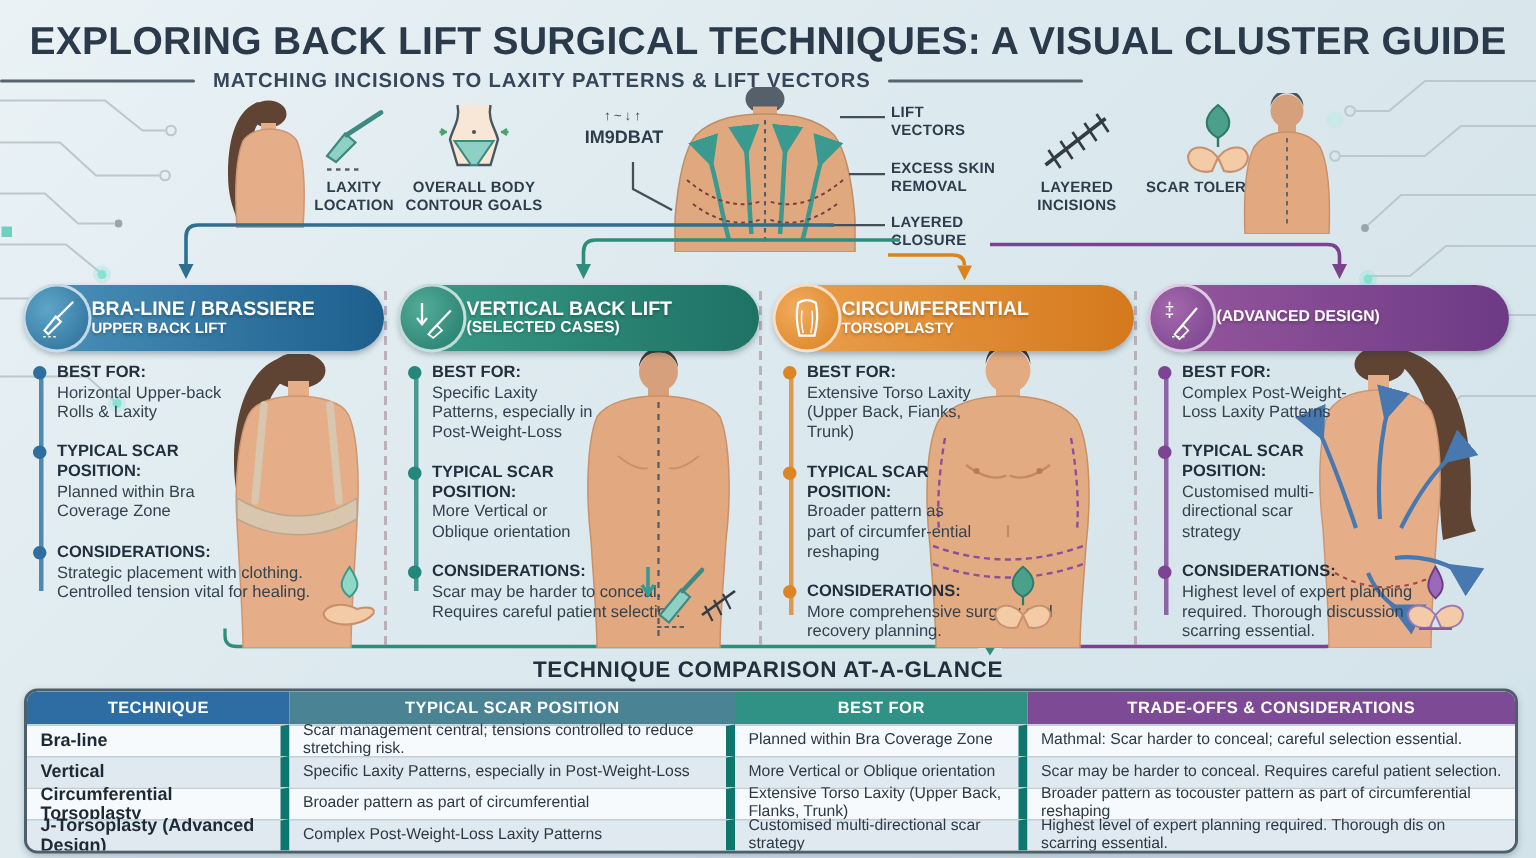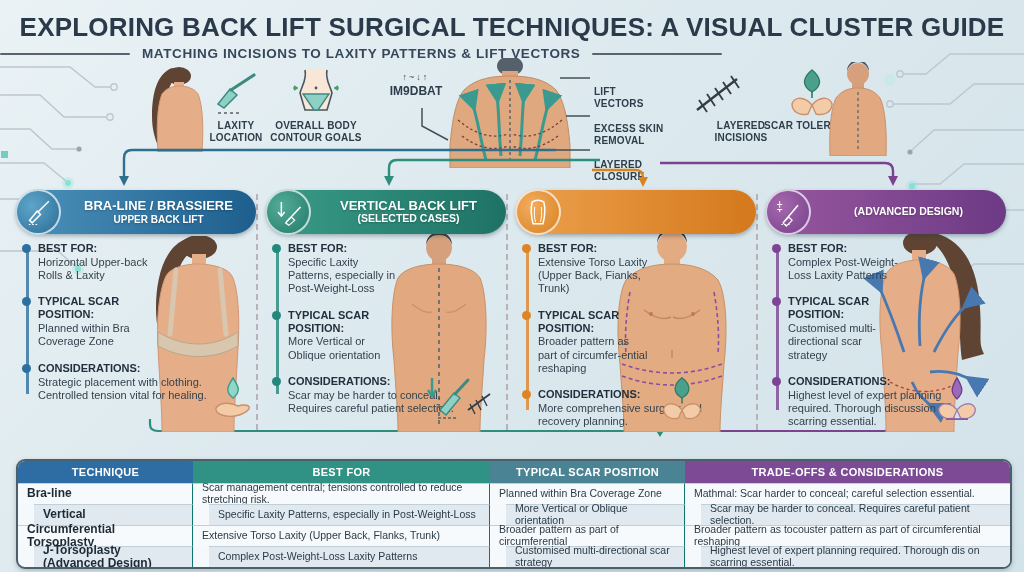--- a/index.html
+++ b/index.html
@@ -10,31 +10,31 @@
   
   .title{position:absolute;top:12px;left:0;right:0;text-align:center;
     font-size:26px;font-weight:800;letter-spacing:.2px;color:#2b3a4a;}
   .subtitle-row{position:absolute;top:46px;left:0;right:0;display:flex;
     align-items:center;justify-content:flex-start;gap:12px;}
   .rule{width:130px;height:2px;background:#55646f;border-radius:2px;}
   .subtitle{font-size:13.5px;font-weight:700;letter-spacing:.6px;color:#36475a;}
   
   .lbl{position:absolute;font-size:10px;font-weight:800;color:#2e3d4a;
     text-align:center;line-height:1.2;letter-spacing:.2px;}
-  .lbl.left{text-align:left;margin-top:16px;}
+  .lbl.left{text-align:left;}
   .tinyglyphs{position:absolute;font-size:9px;color:#3a4a55;letter-spacing:2px;text-align:center;}
   .imtag{position:absolute;font-size:12px;font-weight:700;color:#2e3d4a;text-align:center;}
   
   .col{position:absolute;top:190px;width:240px;height:242px;}
   .pill{position:relative;display:flex;align-items:center;height:44px;border-radius:22px;
     box-shadow:0 2px 4px rgba(30,50,70,.35);z-index:3;}
   .pill-icon{width:46px;height:46px;border-radius:50%;flex:0 0 46px;margin-left:-1px;
     display:flex;align-items:center;justify-content:center;
     border:2px solid rgba(255,255,255,.7);box-sizing:border-box;}
-  .pill-text{flex:1;text-align:center;color:#fff;font-weight:800;line-height:1.12;
+  .pill-text{flex:1;color:#fff;font-weight:800;line-height:1.12;
     padding-right:0;text-shadow:0 1px 2px rgba(0,0,0,.25);}
   .pt1{font-size:13px;}
   .pt2{font-size:10px;}
   .col2 .pt2,.col4 .pt2{font-size:10.5px;}
   .col1 .pill{background:linear-gradient(90deg,#4d93bb,#1d5e8d);}
   .col1 .pill-icon{background:radial-gradient(circle at 35% 35%,#5fa5c8,#2a6d97);}
   .col2 .pill{background:linear-gradient(90deg,#3a9c88,#1e7265);}
   .col2 .pill-icon{background:radial-gradient(circle at 35% 35%,#52ab97,#257a6c);}
   .col3 .pill{background:linear-gradient(90deg,#eda04d,#d4791c);}
   .col3 .pill-icon{background:radial-gradient(circle at 35% 35%,#f2ac60,#d8821f);}
@@ -57,24 +57,24 @@
     font-size:15px;font-weight:800;letter-spacing:.4px;color:#22303d;}
   .cmp{position:absolute;left:16px;top:459px;width:992px;height:106px;
     border:2px solid #4e5f6c;border-radius:9px;overflow:hidden;
     box-shadow:0 2px 5px rgba(30,50,70,.25);background:#f5f9fb;
     display:grid;grid-template-columns:175px 297px 195px 1fr;
     grid-template-rows:22px 21px 21px 21px 21px;}
   .hcell{display:flex;align-items:center;justify-content:center;color:#fff;
     font-size:11px;font-weight:800;letter-spacing:.3px;}
   .h1{background:#2e6da4;} .h2{background:#2f9285;} .h3{background:#4a8494;} .h4{background:#7d4a96;}
   .cell{display:flex;align-items:center;padding:0 9px;font-size:10.5px;color:#2c3a46;
-    border-top:1px solid #c0cfd8;border-right:1px solid #0f766e;line-height:1.1;}
+    border-top:1px solid #c0cfd8;border-right:6px solid #0f766e;line-height:1.1;}
   .cell.last{border-right:none;}
   .cell.tech{font-size:12px;font-weight:800;color:#1d2a36;}
-  .r-odd{background:#f6fafc;} .r-even{background:#dfe9ef;margin-left:16px;}
+  .r-odd{background:#f6fafc;} .r-even{background:#dfe9ef;}
   svg{display:block;}
 </style>
 </head>
 <body>
 
 <div class="stage">
 
   <svg class="abs" style="left:0;top:55px" width="150" height="270" viewBox="0 0 150 270" fill="none">
     <g stroke="#bcc8ce" stroke-width="1.4">
       <path d="M0 12 H70 L95 32 H110"></path>
@@ -176,21 +176,21 @@
   <svg class="abs" style="left:690px;top:70px" width="56" height="46" viewBox="0 0 56 46">
     <path d="M7 40 L47 9" stroke="#333c44" stroke-width="2.4"></path>
     <g stroke="#333c44" stroke-width="1.8">
       <path d="M9 30 L17 42"></path>
         <path d="M17 24 L25 36"></path>
         <path d="M25 18 L33 30"></path>
       <path d="M33 12 L41 24"></path>
         <path d="M41 6 L49 18"></path>
     </g>
   </svg>
-  <div class="lbl" style="left:695px;top:120px;width:92px;">LAYERED INCISIONS</div>
+  <div class="lbl" style="left:672px;top:120px;width:92px;">LAYERED INCISIONS</div>
 
   <svg class="abs" style="left:788px;top:68px" width="48" height="48" viewBox="0 0 48 48">
     <path d="M24 2 C15 9 13 18 24 24 C35 18 33 9 24 2 Z" fill="#4aa08a" stroke="#2e7a66" stroke-width="1.4"></path>
     <path d="M24 24 V30" stroke="#2e7a66" stroke-width="1.6"></path>
     <path d="M4 36 C6 29 14 29 20 33 L24 37 L20 46 C12 48 4 44 4 36 Z" fill="#f3cba6" stroke="#c8906c" stroke-width="1.4"></path>
     <path d="M44 36 C42 29 34 29 28 33 L24 37 L28 46 C36 48 44 44 44 36 Z" fill="#f3cba6" stroke="#c8906c" stroke-width="1.4"></path>
   </svg>
   <div class="lbl" style="left:764px;top:120px;width:96px;">SCAR TOLERANCE</div>
 
   <svg class="abs" style="left:822px;top:62px" width="72" height="94" viewBox="0 0 72 94">
@@ -324,20 +324,24 @@
     </svg>
   </div>
 
   <div class="col col3" style="left:516px;">
     <div class="pill">
       <div class="pill-icon">
         <svg width="30" height="30" viewBox="0 0 36 36" fill="none" stroke="#fff" stroke-width="1.8">
           <path d="M11 6 C15 3 21 3 25 6 C27 14 26 24 24 32 L12 32 C10 24 9 14 11 6 Z"></path>
           <path d="M14 12 C13 20 14 26 15 30 M22 12 C23 20 22 26 21 30" stroke-width="1.2"></path>
         </svg>
+      </div>
+      <div class="pill-text">
+        <div class="pt1">CIRCUMFERENTIAL</div>
+        <div class="pt2">TORSOPLASTY</div>
       </div>
     </div>
     <svg class="fig" style="left:78px;top:40px" width="156" height="202" viewBox="0 0 156 202">
       <circle cx="78" cy="17" r="15" fill="#e3ab82"></circle>
       <path d="M63 13 A15 15 0 0 1 93 13 C91 5 85 2 78 2 C71 2 65 5 63 13 Z" fill="#3f332b"></path>
       <rect x="70" y="28" width="16" height="10" fill="#e3ab82"></rect>
       <path d="M32 50 C42 38 60 34 78 34 C96 34 114 38 124 50 C132 64 134 98 130 134 C128 164 126 184 126 202 L30 202 C30 184 28 164 26 134 C22 98 24 64 32 50 Z" fill="#e3ab82" stroke="#c69066"></path>
       <path d="M50 80 Q66 92 77 87 M106 80 Q90 92 79 87" stroke="#c08b62" stroke-width="1.5" fill="none"></path>
       <circle cx="57" cy="84" r="2" fill="#b87b55"></circle>
         <circle cx="99" cy="84" r="2" fill="#b87b55"></circle>
@@ -431,39 +435,40 @@
       <path d="M4 36 C6 29 14 29 20 33 L24 37 L20 46 C12 48 4 44 4 36 Z" fill="#f3cba6" stroke="#9a7ab0" stroke-width="1.4"></path>
       <path d="M44 36 C42 29 34 29 28 33 L24 37 L28 46 C36 48 44 44 44 36 Z" fill="#f3cba6" stroke="#9a7ab0" stroke-width="1.4"></path>
       <path d="M12 47 H36" stroke="#8a5aa8" stroke-width="2"></path>
     </svg>
   </div>
 
   <div class="vsep" style="left:256px;"></div>
   <div class="vsep" style="left:506px;"></div>
   <div class="vsep" style="left:756px;"></div>
 
+  <div class="cmp-title">TECHNIQUE COMPARISON AT-A-GLANCE</div>
   <div class="cmp">
     <div class="hcell h1">TECHNIQUE</div>
+    <div class="hcell h3">TYPICAL SCAR POSITION</div>
     <div class="hcell h2">BEST FOR</div>
-    <div class="hcell h3">TYPICAL SCAR POSITION</div>
     <div class="hcell h4">TRADE-OFFS &amp; CONSIDERATIONS</div>
 
     <div class="cell tech r-odd">Bra-line</div>
     <div class="cell r-odd">Scar management central; tensions controlled to reduce stretching risk.</div>
     <div class="cell r-odd">Planned within Bra Coverage Zone</div>
     <div class="cell r-odd last">Mathmal: Scar harder to conceal; careful selection essential.</div>
 
     <div class="cell tech r-even">Vertical</div>
     <div class="cell r-even">Specific Laxity Patterns, especially in Post-Weight-Loss</div>
     <div class="cell r-even">More Vertical or Oblique orientation</div>
     <div class="cell r-even last">Scar may be harder to conceal. Requires careful patient selection.</div>
 
     <div class="cell tech r-odd">Circumferential Torsoplasty</div>
+    <div class="cell r-odd">Broader pattern as part of circumferential</div>
     <div class="cell r-odd">Extensive Torso Laxity (Upper Back, Flanks, Trunk)</div>
-    <div class="cell r-odd">Broader pattern as part of circumferential</div>
     <div class="cell r-odd last">Broader pattern as tocouster pattern as part of circumferential reshaping</div>
 
     <div class="cell tech r-even">J-Torsoplasty (Advanced Design)</div>
     <div class="cell r-even">Complex Post-Weight-Loss Laxity Patterns</div>
     <div class="cell r-even">Customised multi-directional scar strategy</div>
     <div class="cell r-even last">Highest level of expert planning required. Thorough dis on scarring essential.</div>
   </div>
 
 </div>
 

